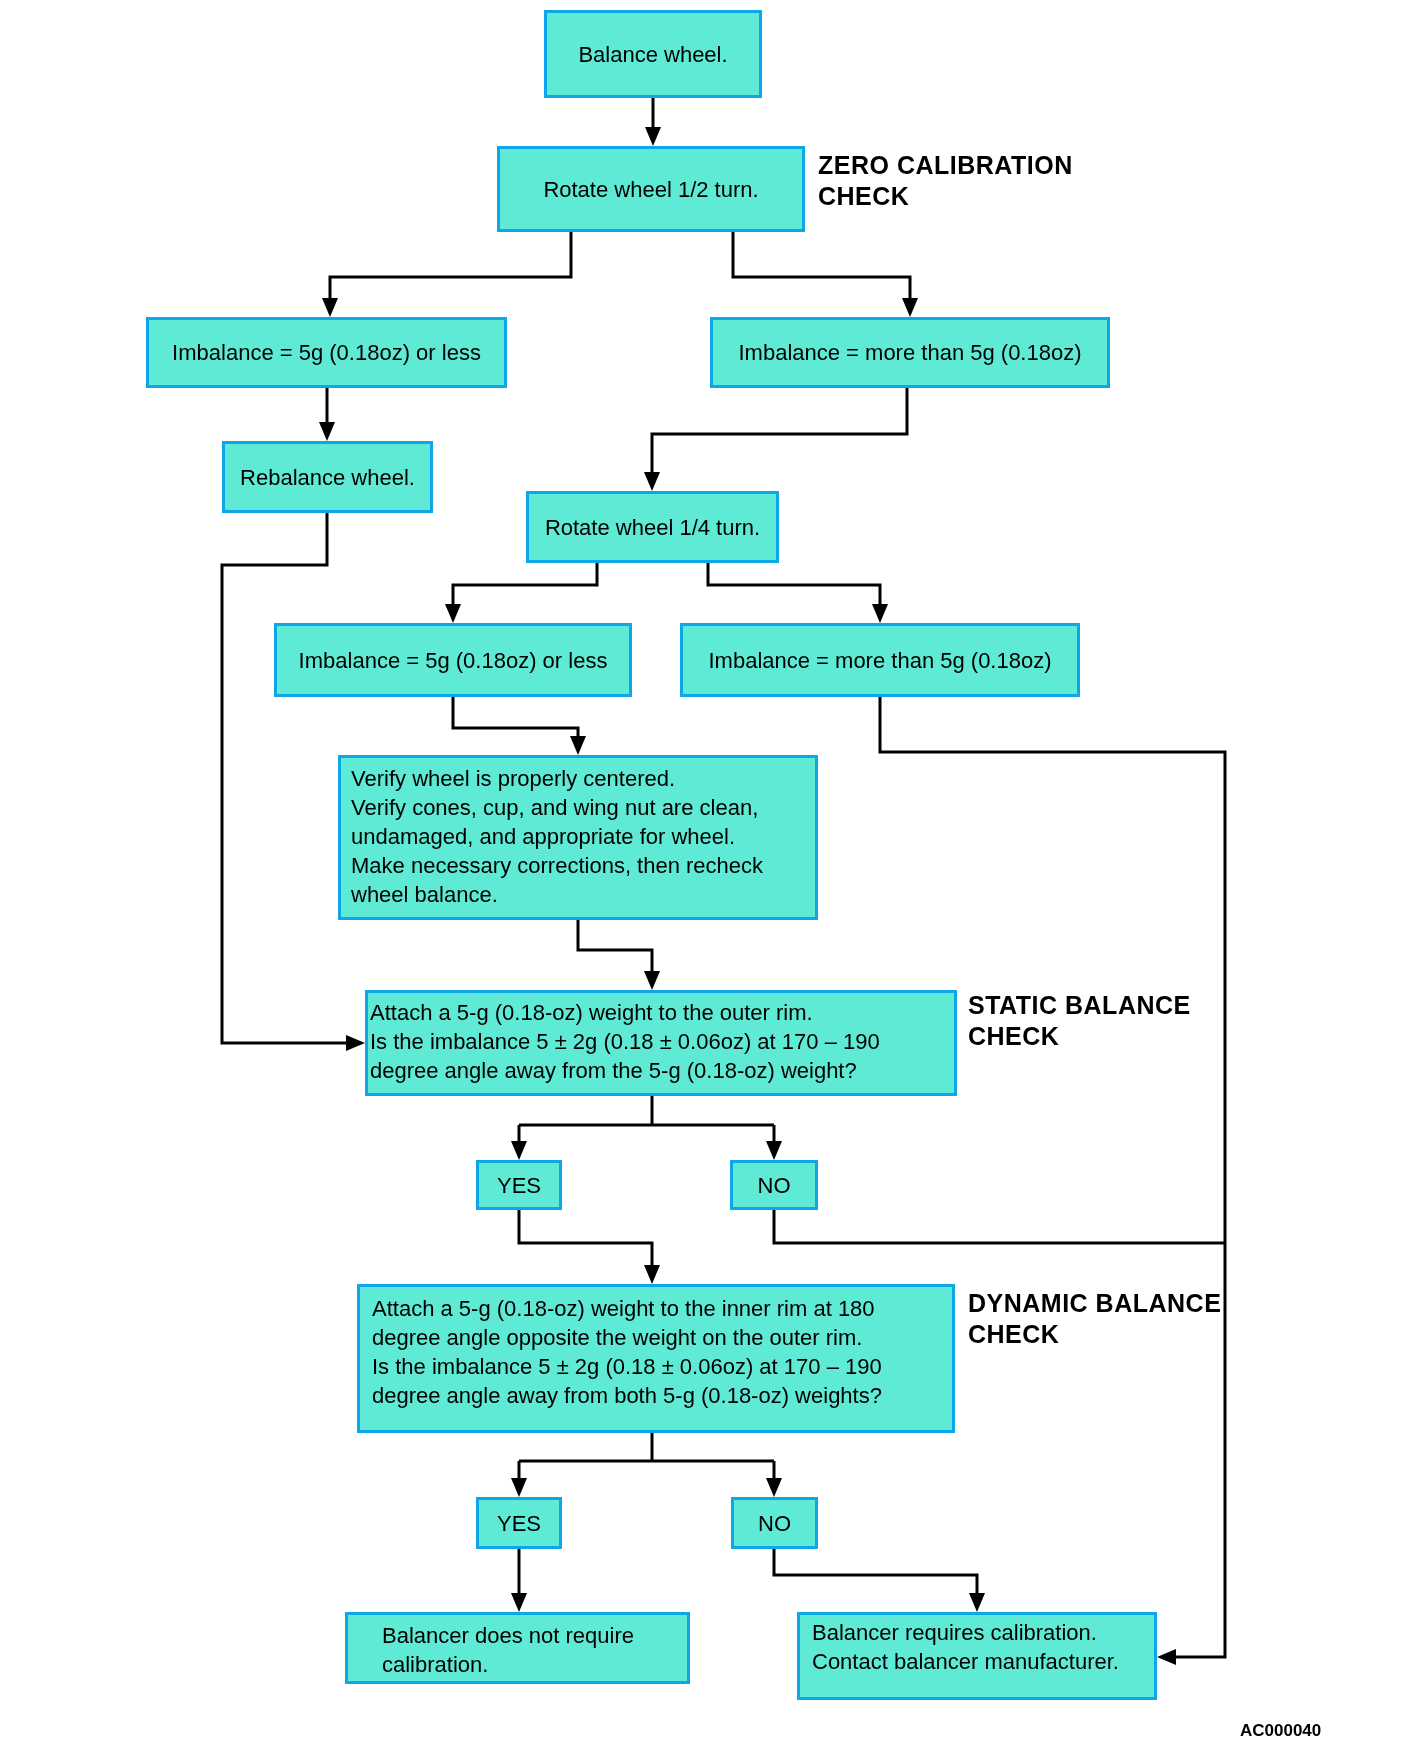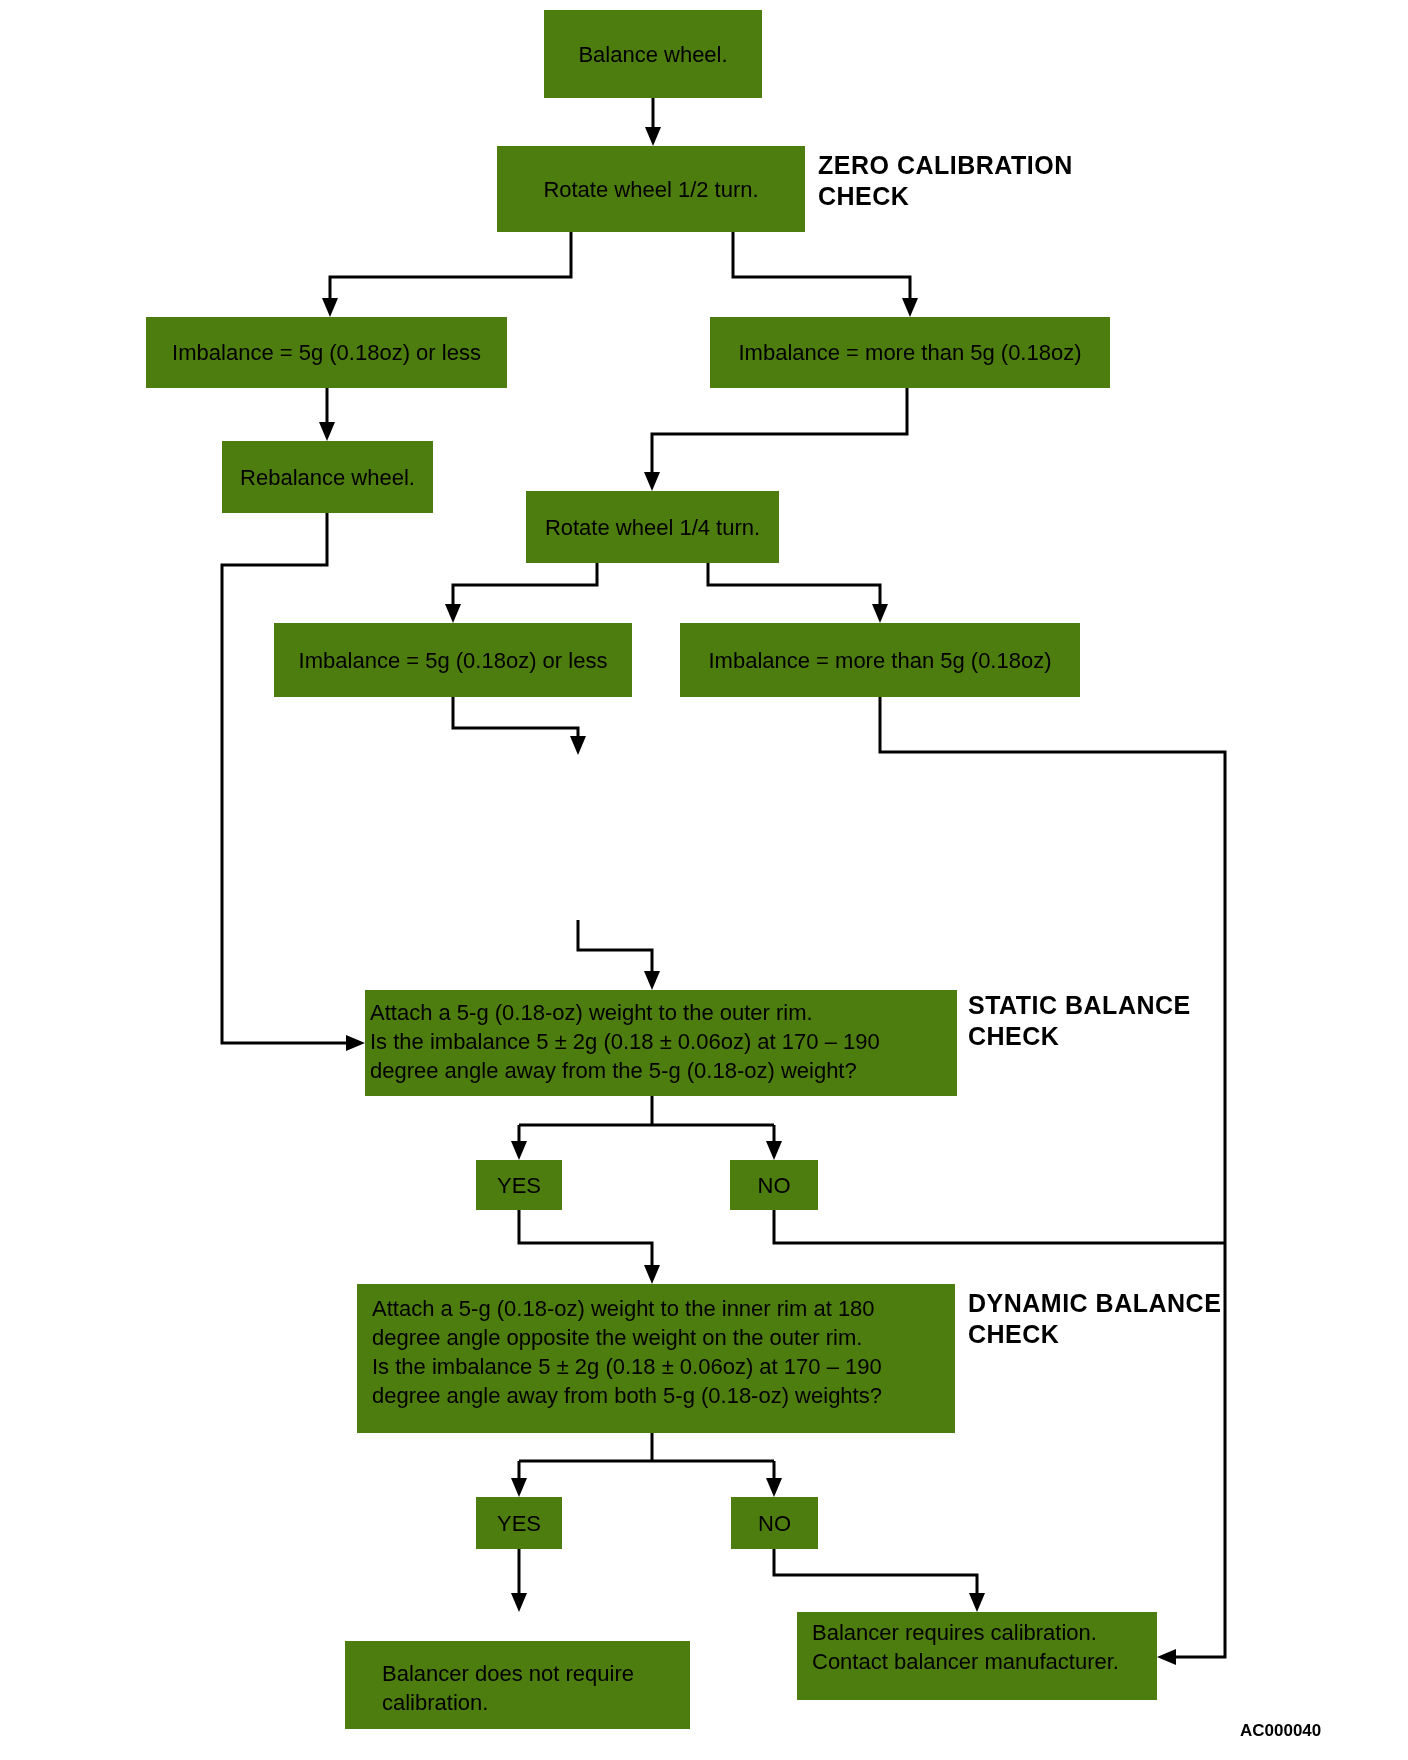--- a/index.html
+++ b/index.html
@@ -13,22 +13,22 @@
     overflow: hidden;
   }
   .connectors {
     position: absolute;
     left: 0; top: 0;
     width: 1408px; height: 1760px;
   }
   .node {
     position: absolute;
     box-sizing: border-box;
-    border: 3px solid #4d7c0f;
-    background: #4d7c0f;
+    border: 3px solid #0ea5e9;
+    background: #5eead4;
     font-size: 22px;
     line-height: 29px;
     white-space: pre-line;
     color: #000000;
   }
   .node.center {
     display: flex;
     align-items: center;
     justify-content: center;
     text-align: center;
@@ -56,21 +56,21 @@
   #n-f    { left: 526px; top: 491px;  width: 253px; height: 72px; }
   #n-g    { left: 274px; top: 623px;  width: 358px; height: 74px; }
   #n-h    { left: 680px; top: 623px;  width: 400px; height: 74px; }
   #n-i    { left: 338px; top: 755px;  width: 480px; height: 165px; padding: 6px 10px; }
   #n-j    { left: 365px; top: 990px;  width: 592px; height: 106px; padding: 5px 2px; }
   #n-yes1 { left: 476px; top: 1160px; width: 86px;  height: 50px; }
   #n-no1  { left: 730px; top: 1160px; width: 88px;  height: 50px; }
   #n-k    { left: 357px; top: 1284px; width: 598px; height: 149px; padding: 7px 12px; }
   #n-yes2 { left: 476px; top: 1497px; width: 86px;  height: 52px; }
   #n-no2  { left: 731px; top: 1497px; width: 87px;  height: 52px; }
-  #n-l    { left: 345px; top: 1612px; width: 345px; height: 88px; padding: 15px 0 0 34px; margin-top: 29px; }
+  #n-l    { left: 345px; top: 1612px; width: 345px; height: 72px; padding: 6px 0 0 34px; }
   #n-m    { left: 797px; top: 1612px; width: 360px; height: 88px; padding: 3px 0 0 12px; }
   
   #lab-zero    { left: 818px; top: 150px; }
   #lab-static  { left: 968px; top: 990px; }
   #lab-dynamic { left: 968px; top: 1288px; }
   #figure-code { left: 1240px; top: 1721px; }
 </style>
 </head>
 <body>
 
@@ -130,20 +130,25 @@
   <div class="node center" id="n-d">Imbalance = more than 5g (0.18oz)</div>
 
   <div class="node center" id="n-e">Rebalance wheel.</div>
 
   <div class="node center" id="n-f">Rotate wheel 1/4 turn.</div>
 
   <div class="node center" id="n-g">Imbalance = 5g (0.18oz) or less</div>
 
   <div class="node center" id="n-h">Imbalance = more than 5g (0.18oz)</div>
 
+  <div class="node" id="n-i">Verify wheel is properly centered.
+Verify cones, cup, and wing nut are clean,
+undamaged, and appropriate for wheel.
+Make necessary corrections, then recheck
+wheel balance.</div>
 
   <div class="node" id="n-j">Attach a 5-g (0.18-oz) weight to the outer rim.
 Is the imbalance 5 ± 2g (0.18 ± 0.06oz) at 170 – 190
 degree angle away from the 5-g (0.18-oz) weight?</div>
 
   <div class="label" id="lab-static">STATIC BALANCE
 CHECK</div>
 
   <div class="node center" id="n-yes1">YES</div>
 

